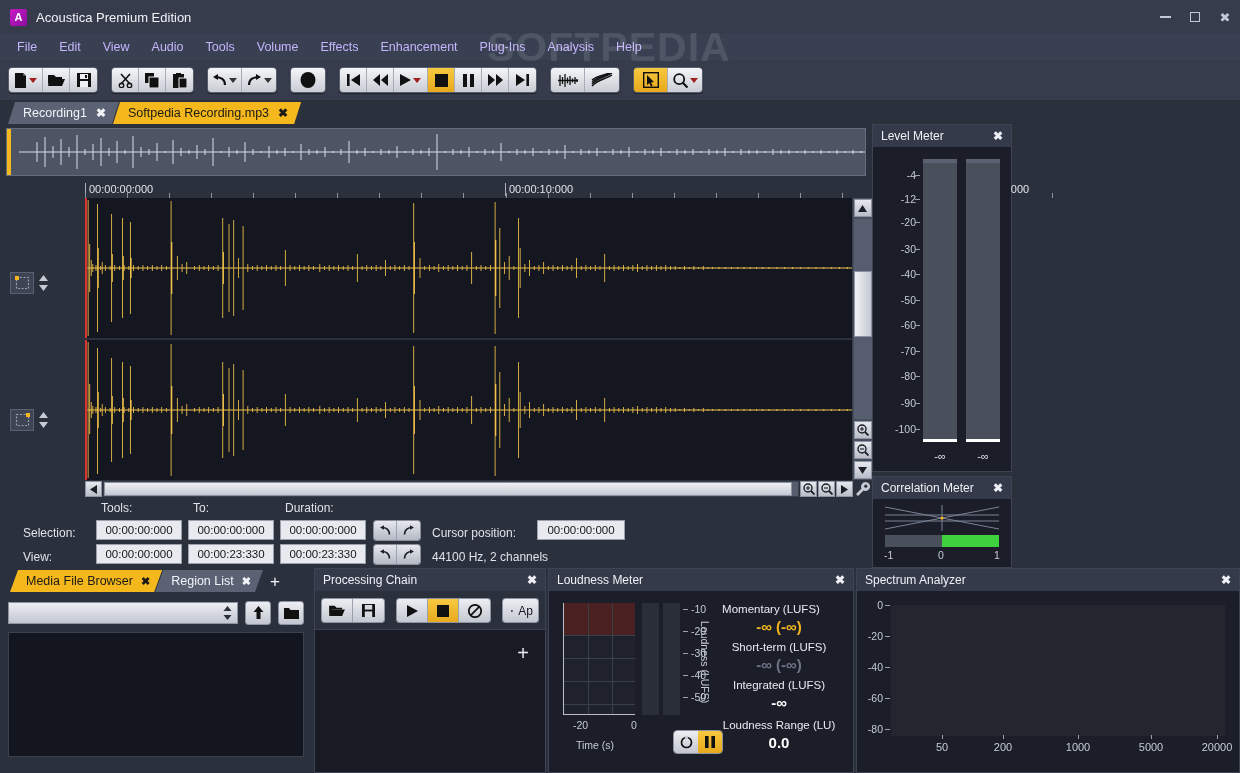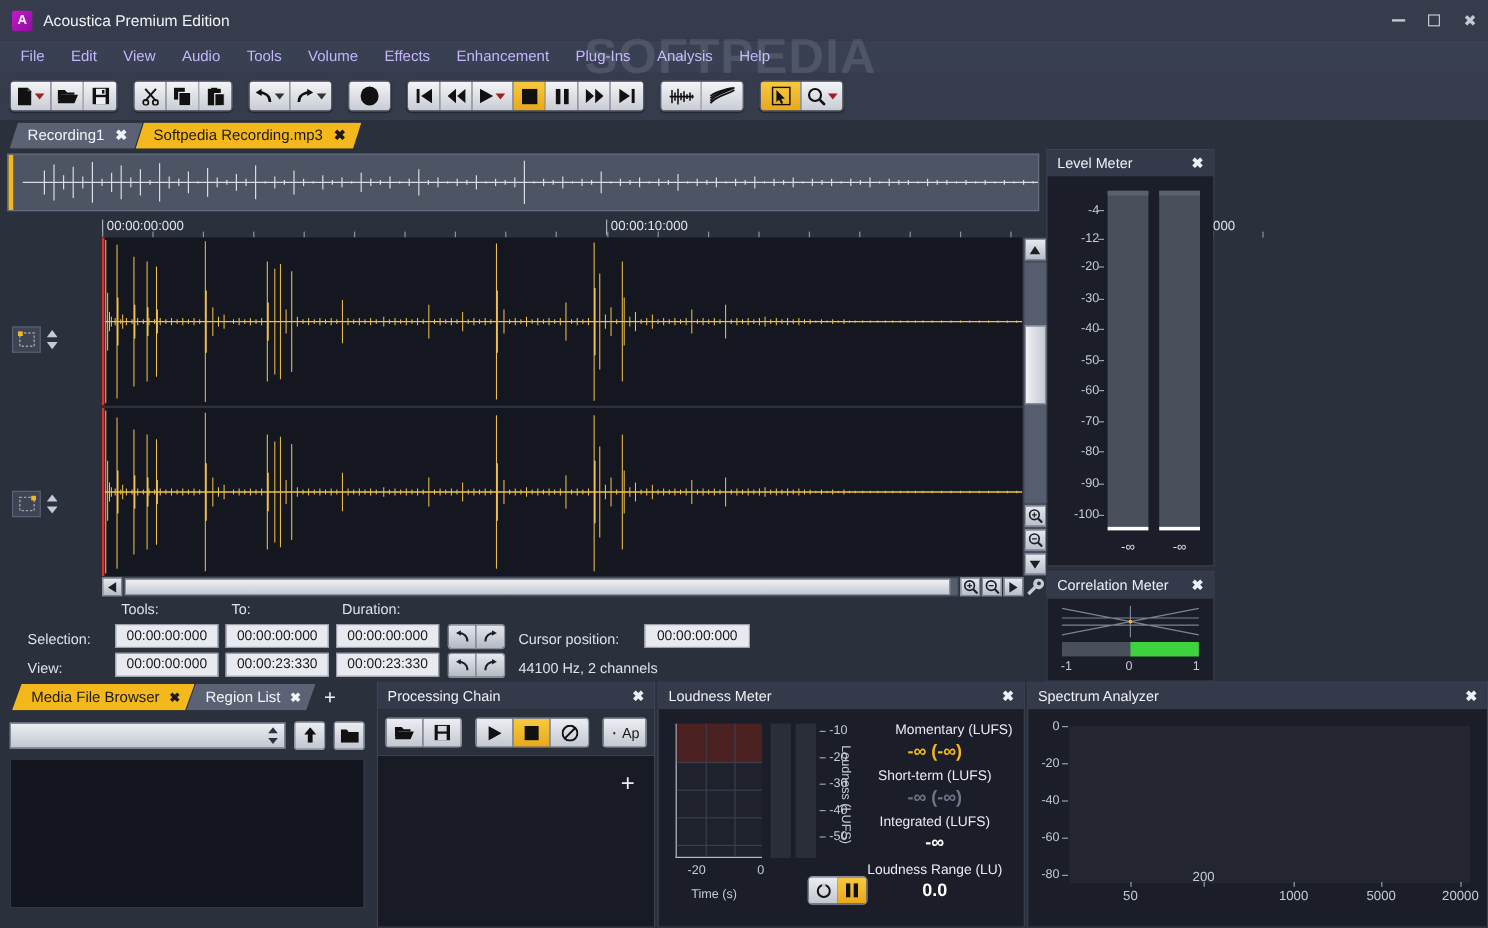--- a/index.html
+++ b/index.html
@@ -797,21 +797,21 @@
             <div class="ld-sck" style="left: 134px; top: 84px;"></div>
             <div class="ld-sc" style="left: 142px; top: 106px;">-50</div>
             <div class="ld-sck" style="left: 134px; top: 106px;"></div>
           </div>
         <div class="ld-ylab" style="left:150px; top:30px;">Loudness (LUFS)</div>
 
         <div class="ld-x" style="left:24px; top:128px;">-20</div>
         <div class="ld-x" style="left:82px; top:128px;">0</div>
         <div class="ld-x" style="left:27px; top:148px;">Time (s)</div>
 
-        <div class="ld-name" style="left:176px; top:12px; width:140px;">Momentary (LUFS)</div>
+        <div class="ld-name" style="left:152px; top:12px; width:140px;">Momentary (LUFS)</div>
         <div class="ld-big" style="left:160px; top:27px; width:140px; color:#f5b81c;">-∞ (-∞)</div>
 
         <div class="ld-name" style="left:160px; top:50px; width:140px;">Short-term (LUFS)</div>
         <div class="ld-big" style="left:160px; top:65px; width:140px; color:#6e7587;">-∞ (-∞)</div>
 
         <div class="ld-name" style="left:160px; top:88px; width:140px;">Integrated (LUFS)</div>
         <div class="ld-big" style="left:160px; top:103px; width:140px; color:#ffffff;">-∞</div>
 
         <div class="ld-name" style="left:160px; top:128px; width:140px;">Loudness Range (LU)</div>
         <div class="ld-big" style="left:160px; top:143px; width:140px; color:#ffffff;">0.0</div>
@@ -848,21 +848,21 @@
             <div class="sp-yl" style="top: 76px; left: 2px; width: 24px; text-align: right;">-40</div>
             <div class="sp-ytk" style="left: 28px; top: 76px;"></div>
             <div class="sp-yl" style="top: 107px; left: 2px; width: 24px; text-align: right;">-60</div>
             <div class="sp-ytk" style="left: 28px; top: 107px;"></div>
             <div class="sp-yl" style="top: 138px; left: 2px; width: 24px; text-align: right;">-80</div>
             <div class="sp-ytk" style="left: 28px; top: 138px;"></div>
           </div>
         <div id="spx">
             <div class="sp-xl" style="left: 85px; top: 150px;">50</div>
             <div class="sp-xtk" style="left: 85px; top: 144px;"></div>
-            <div class="sp-xl" style="left: 146px; top: 134px;">200</div>
+            <div class="sp-xl" style="left: 146px; top: 150px;">200</div>
             <div class="sp-xtk" style="left: 146px; top: 144px;"></div>
             <div class="sp-xl" style="left: 221px; top: 150px;">1000</div>
             <div class="sp-xtk" style="left: 221px; top: 144px;"></div>
             <div class="sp-xl" style="left: 294px; top: 150px;">5000</div>
             <div class="sp-xtk" style="left: 294px; top: 144px;"></div>
             <div class="sp-xl" style="left: 360px; top: 150px;">20000</div>
             <div class="sp-xtk" style="left: 360px; top: 144px;"></div>
           </div>
       </div>
     </div>

